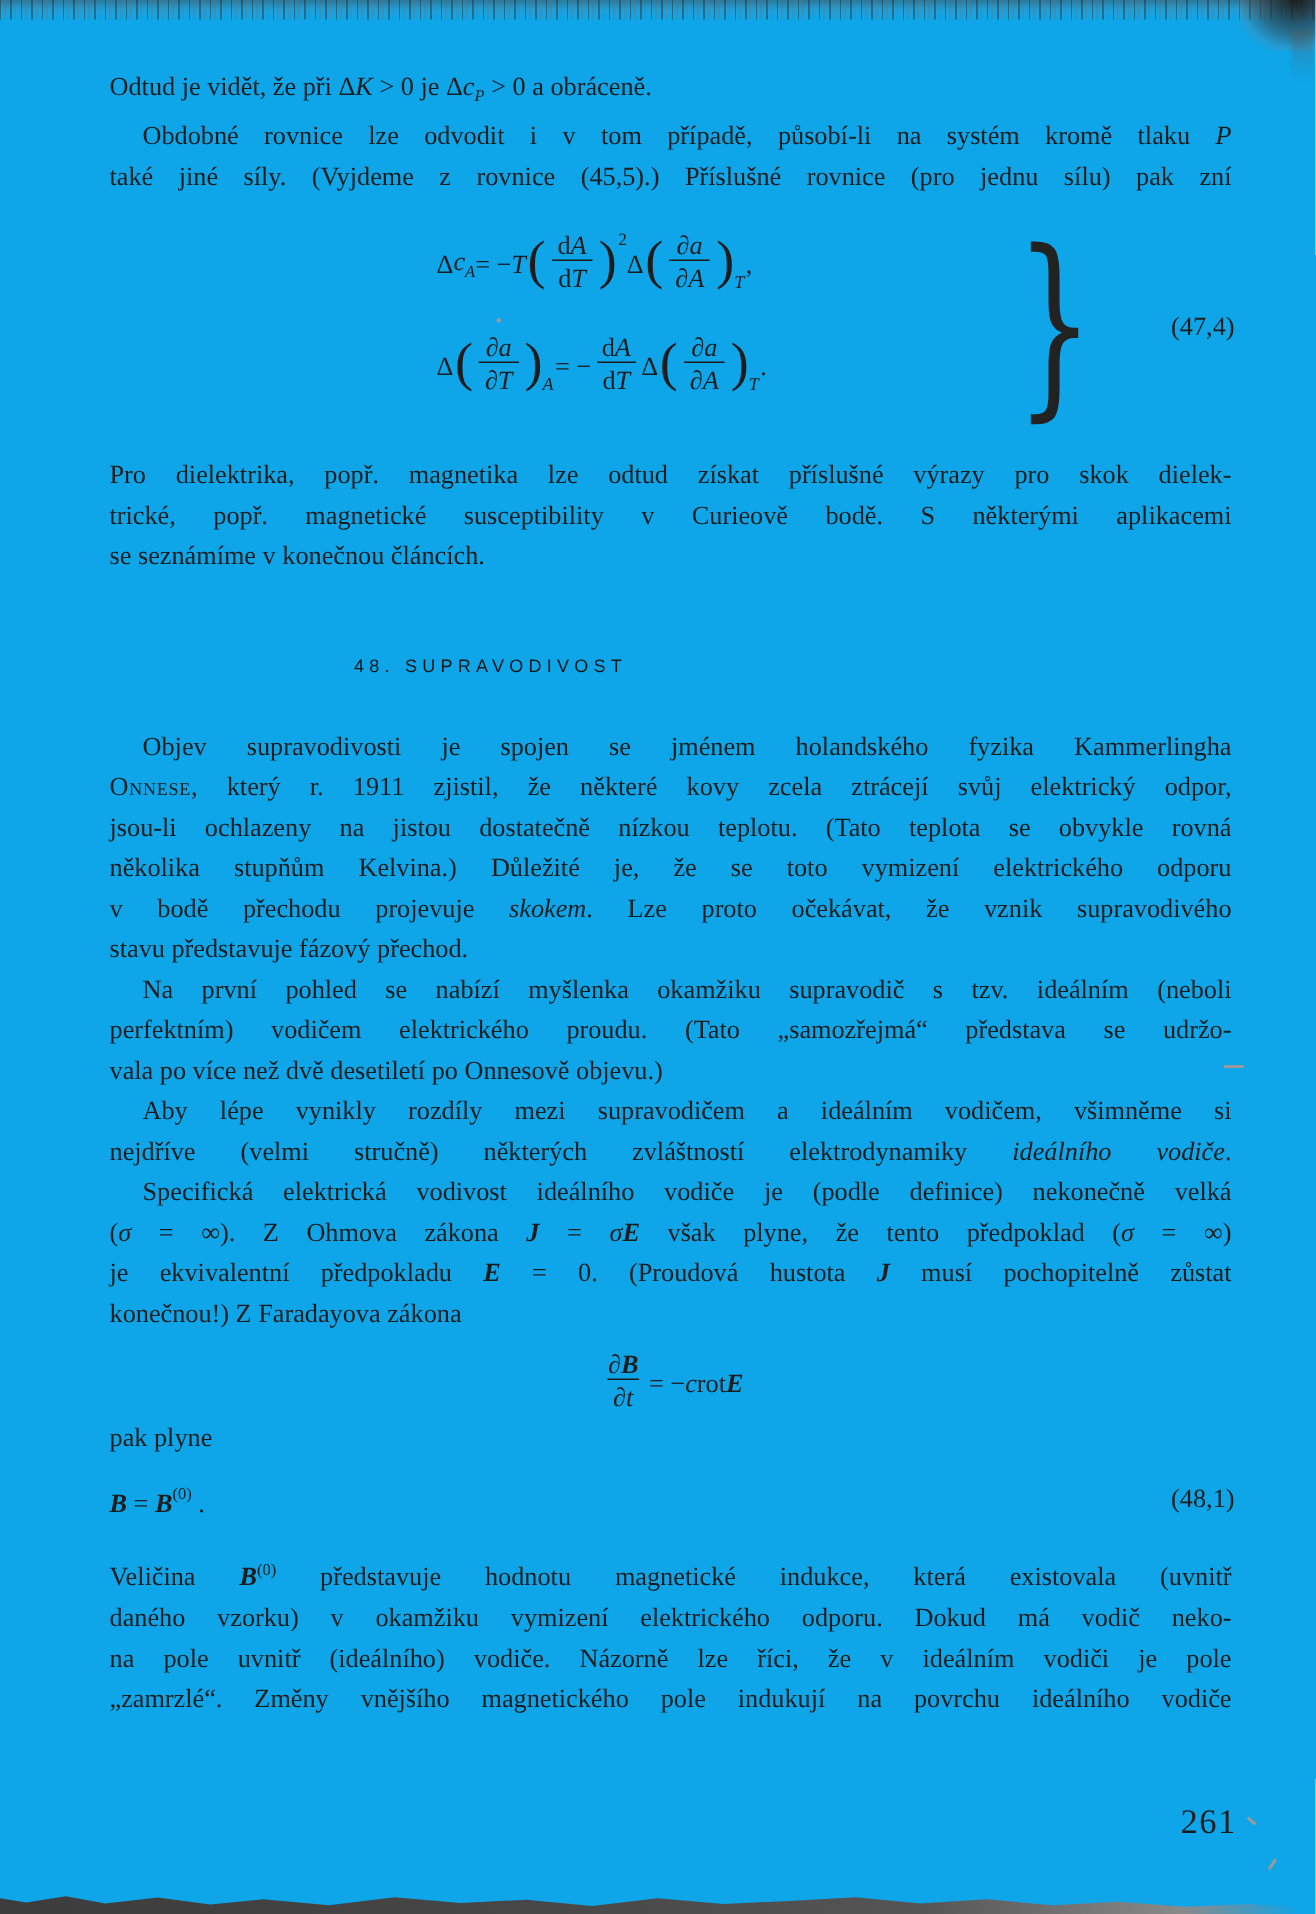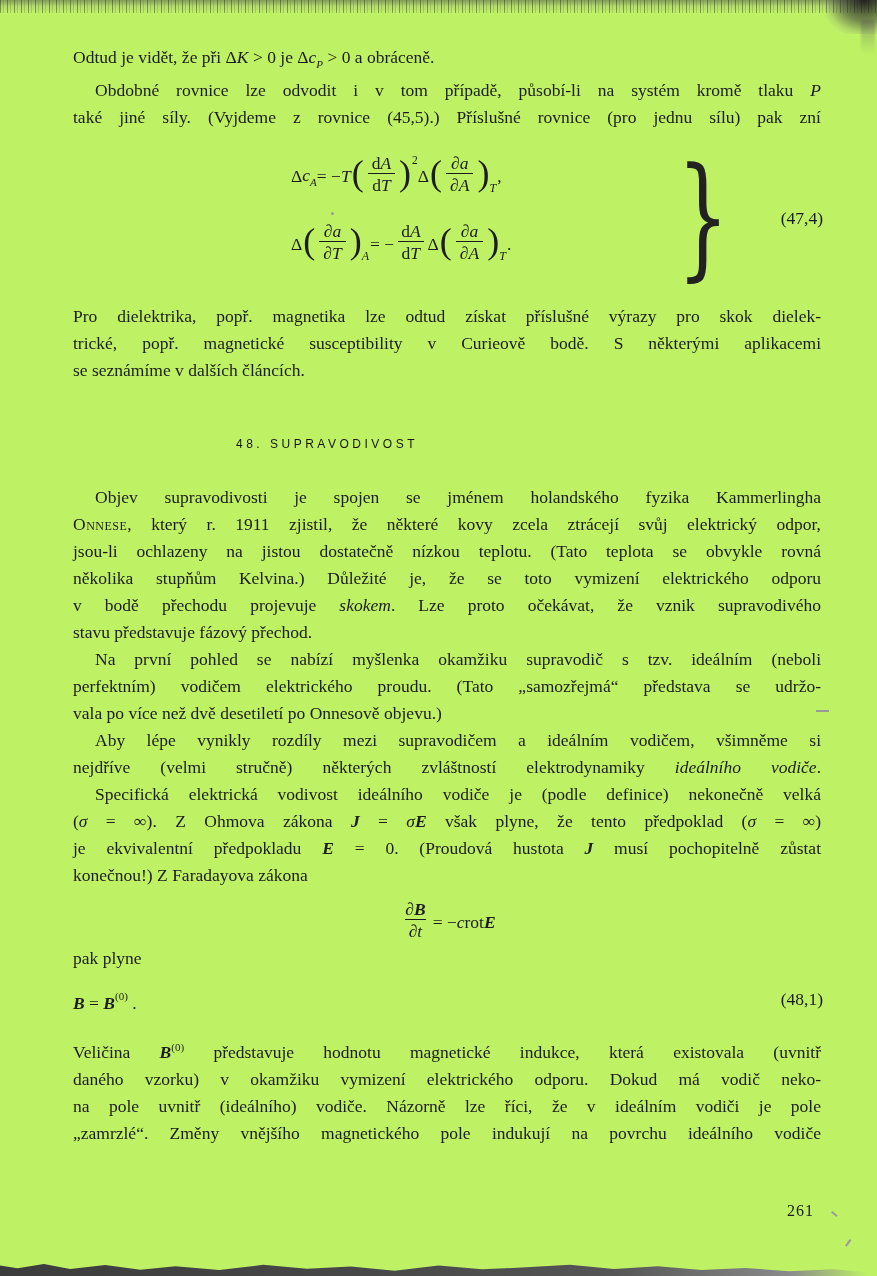--- a/index.html
+++ b/index.html
@@ -1,17 +1,17 @@
 <!DOCTYPE html>
 <html><head>
 <meta charset="utf-8">
 <style>
   html,body{margin:0;padding:0;background:#e8e8e8;}
   .page{
-    position:relative;width:877px;height:1276px;background:#bef264;
+    position:relative;width:877px;height:1276px;background:#0ea5e9;
     font-family:"Liberation Serif","DejaVu Serif",serif;
     color:#1c1c1c;font-size:17.5px;overflow:hidden;margin:0 auto;
   }
   .content-line{line-height:27px;white-space:normal;}
   .blk{position:absolute;left:73px;width:748px;}
   .jl{text-align:justify;text-align-last:justify;}
   .ll{text-align:left;}
   .ind{text-indent:22px;}
   .sc{font-variant:small-caps;letter-spacing:0.5px;}
   i{font-style:italic;} b{font-weight:bold;}
@@ -38,21 +38,21 @@
   .brace{
     position:absolute;left:588px;top:-4px;font-size:132px;line-height:140px;
     font-weight:200;transform:scaleX(0.62);color:#222;font-family:"DejaVu Serif",serif;
   }
   .eqnum{position:absolute;right:-2px;top:50%;transform:translateY(-50%);font-size:17.5px;margin-left:29px;}
   .eqB{position:absolute;left:73px;top:893px;width:748px;height:58px;text-align:center;}
   .eqB-inner{display:inline-flex;align-items:center;height:58px;white-space:nowrap;}
   .eqB0{position:absolute;left:73px;top:985px;width:748px;height:27px;}
   .eqB0-expr{position:absolute;left:0;width:100%;text-align:left;line-height:27px;white-space:nowrap;}
   .pak{position:absolute;left:73px;top:945px;line-height:27px;}
-  .pagenum{position:absolute;left:787px;top:1202px;font-size:16px;letter-spacing:1px;}
+  .pagenum{position:absolute;left:787px;top:1202px;font-size:23px;letter-spacing:1px;}
 
   
   .scan-top{
     position:absolute;left:0;top:0;width:877px;height:13px;pointer-events:none;
     background:
       repeating-linear-gradient(90deg, rgba(45,45,45,.45) 0 1px, rgba(255,255,255,0) 1px 3px,
         rgba(110,110,110,.3) 3px 4px, rgba(255,255,255,0) 4px 7px),
       linear-gradient(180deg, rgba(75,75,75,.5), rgba(130,130,130,.18) 50%, rgba(255,255,255,0) 100%);
   }
   .scan-corner{
@@ -113,21 +113,21 @@
             <span class="fd"><i>∂A</i></span>
           </span><span class="bp">)</span><span class="lo"><i>T</i></span> .</div>
     </div>
     <div class="brace">}</div>
     <div class="eqnum">(47,4)</div>
   </div>
 
   <div class="blk" style="top:303px">
     <div class="content-line jl">Pro dielektrika, popř. magnetika lze odtud získat příslušné výrazy pro skok dielek-</div>
     <div class="content-line jl">trické, popř. magnetické susceptibility v Curieově bodě. S některými aplikacemi</div>
-    <div class="content-line ll">se seznámíme v dalších článcích.</div>
+    <div class="content-line ll">se seznámíme v konečnou článcích.</div>
   </div>
 
   <div class="heading">48. SUPRAVODIVOST</div>
 
   <div class="blk" style="top:484px">
     <div class="content-line jl ind">Objev supravodivosti je spojen se jménem holandského fyzika Kammerlingha</div>
     <div class="content-line jl"><span class="sc">Onnese</span>, který r. 1911 zjistil, že některé kovy zcela ztrácejí svůj elektrický odpor,</div>
     <div class="content-line jl">jsou-li ochlazeny na jistou dostatečně nízkou teplotu. (Tato teplota se obvykle rovná</div>
     <div class="content-line jl">několika stupňům Kelvina.) Důležité je, že se toto vymizení elektrického odporu</div>
     <div class="content-line jl">v bodě přechodu projevuje <i>skokem</i>. Lze proto očekávat, že vznik supravodivého</div>

